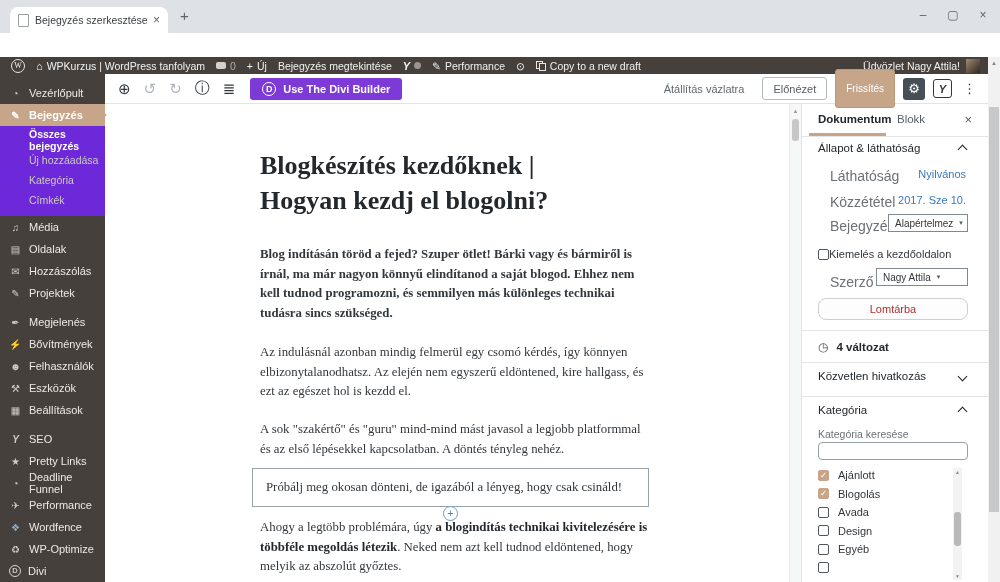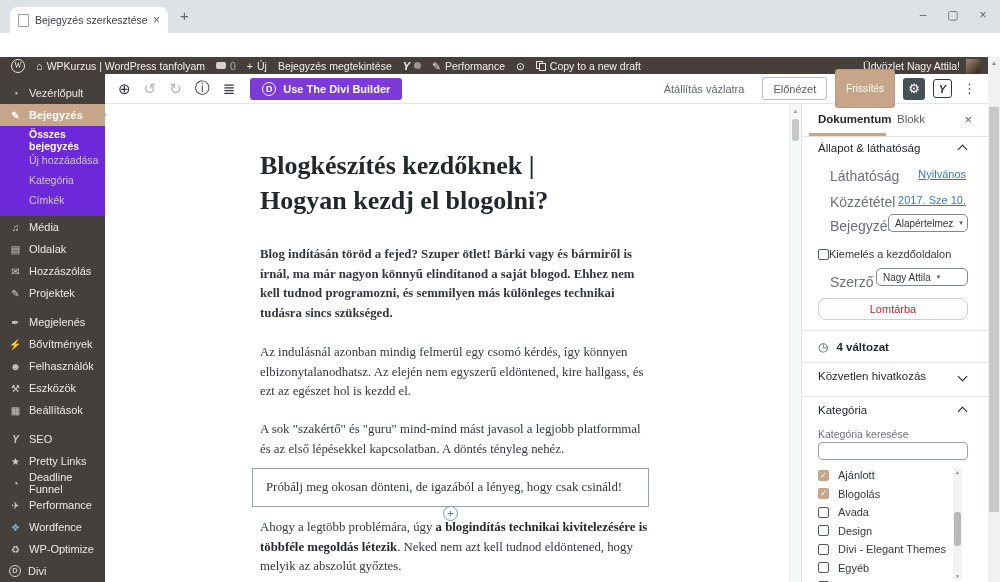--- a/index.html
+++ b/index.html
@@ -89,22 +89,22 @@
   .ptabs{position:absolute;left:0;top:0;right:0;height:32px;border-bottom:1px solid #e2e4e7}
   .ptab-doc{position:absolute;left:16px;top:9px;font-size:11.5px;font-weight:700;color:#23282d}
   .ptab-underline{position:absolute;left:7px;bottom:0;width:77px;height:3px;background:#c7a589}
   .ptab-block{position:absolute;left:95px;top:9px;font-size:11.5px;color:#555d66}
   .ptab-close{position:absolute;right:16px;top:8px;font-size:13px;color:#555d66}
   .sec-h{position:absolute;left:16px;font-size:11.5px;font-weight:400;color:#23282d}
   .chev{position:absolute;right:22px;width:6px;height:6px;border-right:1.6px solid #1e1e1e;border-bottom:1.6px solid #1e1e1e}
   .chev.up{transform:rotate(-135deg)}
   .chev.down{transform:rotate(45deg)}
   .row-label{position:absolute;left:28px;font-size:14px;color:#6c7177}
-  .row-link{position:absolute;right:22px;font-size:11px;color:#3879bd;text-decoration:underline}
-  .pselect{position:absolute;right:20px;height:18px;border:1px solid #7e8993;border-radius:5px;font-size:10px;color:#32373c;display:flex;align-items:center;padding:0 6px;gap:6px;background:#fff;box-sizing:border-box}
+  .row-link{position:absolute;right:22px;font-size:11px;color:#3879bd;}
+  .pselect{position:absolute;right:20px;height:18px;border:1px solid #7e8993;border-radius:0;font-size:10px;color:#32373c;display:flex;align-items:center;padding:0 6px;gap:6px;background:#fff;box-sizing:border-box}
   .caret{font-size:7px;color:#555d66}
   .checkline{position:absolute;left:16px;display:flex;align-items:center;gap:0;font-size:11px;color:#32373c}
   .cb{width:11px;height:11px;border:1.5px solid #50575e;border-radius:2px;background:#fff;box-sizing:border-box;font-size:8.5px;line-height:9px;text-align:center;color:#fff;flex:none}
   .cb.checked{background:#c7a589;border-color:#c7a589}
   .trashbtn{position:absolute;left:16px;right:20px;height:20px;border:1px solid #ccd0d4;border-radius:8px;background:#fdfdfd;color:#b32d2e;font-size:11px;display:flex;align-items:center;justify-content:center}
   .divline{position:absolute;left:0;right:0;border-top:1px solid #e2e4e7}
   .rev-row{position:absolute;left:16px;display:flex;align-items:center;gap:8px}
   .rev-ic{font-size:12px;color:#50575e}
   .rev-tx{font-size:11.5px;font-weight:700;color:#23282d}
   .cat-search-label{position:absolute;left:16px;font-size:10.5px;color:#6c7177}
@@ -398,24 +398,20 @@
       <label class="cat-row">
           <span class="cb"></span>
           <span>Avada</span>
         </label>
       <label class="cat-row">
           <span class="cb"></span>
           <span>Design</span>
         </label>
       <label class="cat-row">
           <span class="cb"></span>
-          <span>Divi - Elegant Themes</span>
-        </label>
-      <label class="cat-row">
-          <span class="cb"></span>
           <span>Egyéb</span>
         </label>
       <label class="cat-row">
           <span class="cb"></span>
         </label>
     </div>
     <div class="catscroll">
       <div class="arr">▲</div>
       <div class="thumb"></div>
       <div class="arr dn">▼</div>

